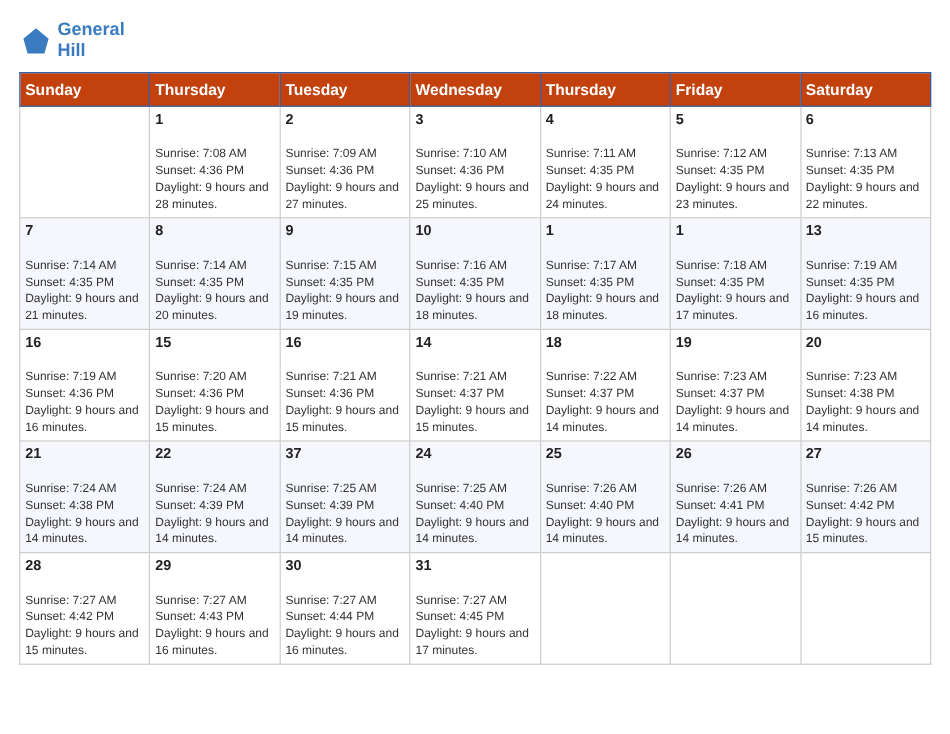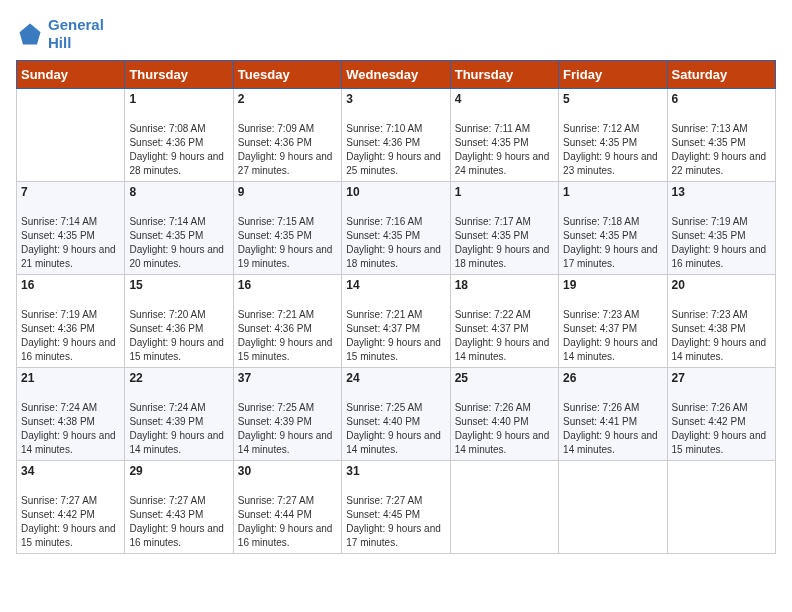--- a/index.html
+++ b/index.html
@@ -234,21 +234,21 @@
           <div class="day-num">26</div>
           <div class="cell-content">Sunrise: 7:26 AM<br>Sunset: 4:41 PM<br>Daylight: 9 hours and 14 minutes.</div>
         </td>
         <td>
           <div class="day-num">27</div>
           <div class="cell-content">Sunrise: 7:26 AM<br>Sunset: 4:42 PM<br>Daylight: 9 hours and 15 minutes.</div>
         </td>
       </tr>
       <tr>
         <td>
-          <div class="day-num">34</div>
+          <div class="day-num">28</div>
           <div class="cell-content">Sunrise: 7:27 AM<br>Sunset: 4:42 PM<br>Daylight: 9 hours and 15 minutes.</div>
         </td>
         <td>
           <div class="day-num">29</div>
           <div class="cell-content">Sunrise: 7:27 AM<br>Sunset: 4:43 PM<br>Daylight: 9 hours and 16 minutes.</div>
         </td>
         <td>
           <div class="day-num">30</div>
           <div class="cell-content">Sunrise: 7:27 AM<br>Sunset: 4:44 PM<br>Daylight: 9 hours and 16 minutes.</div>
         </td>

